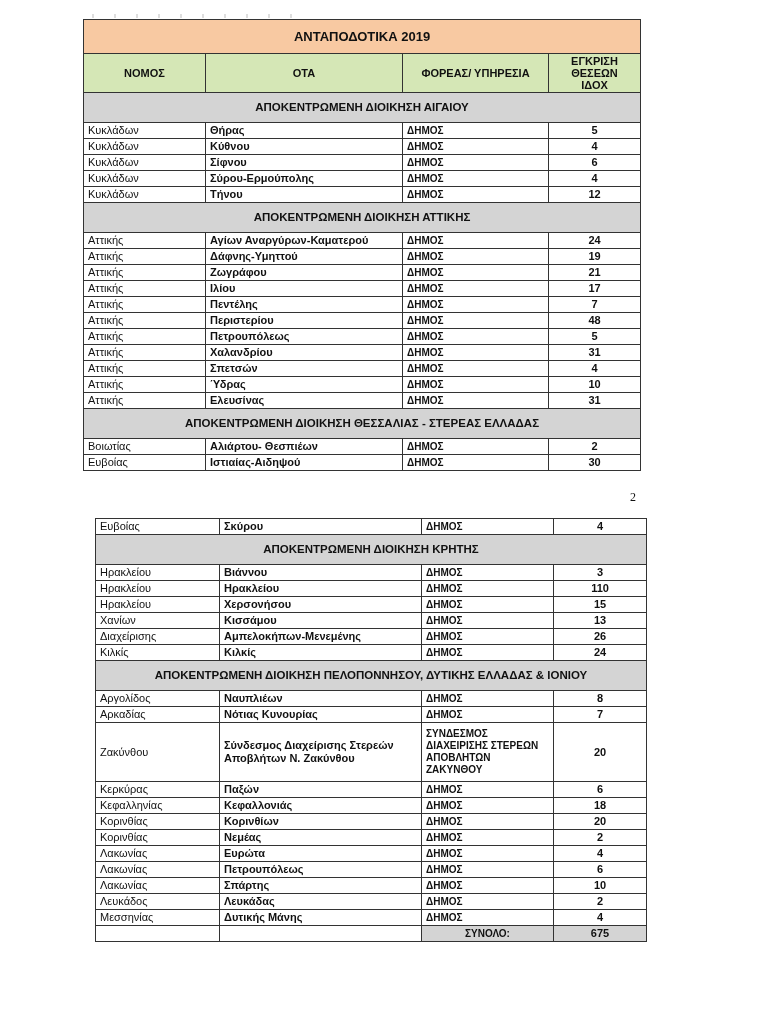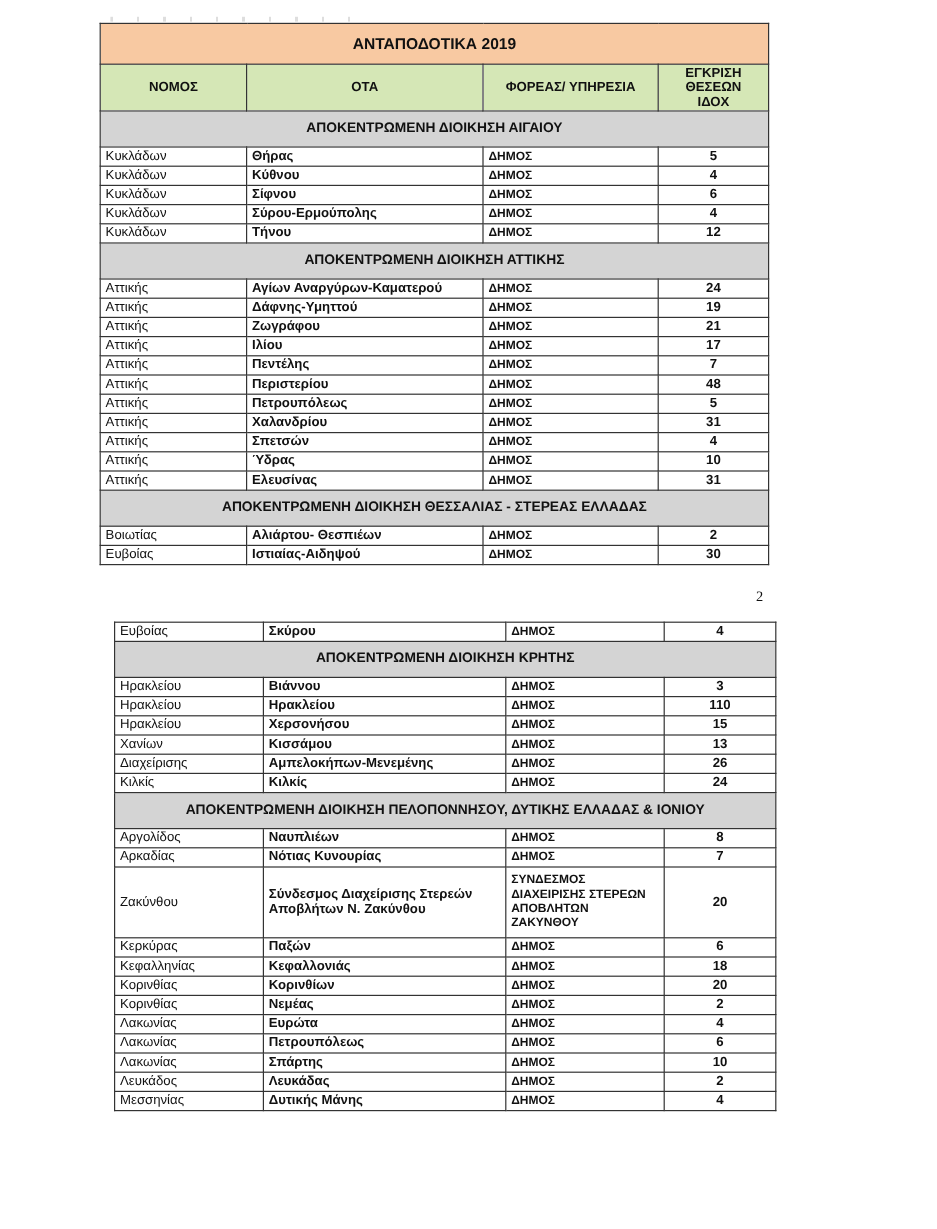--- a/index.html
+++ b/index.html
@@ -291,14 +291,20 @@
     <td class="c-ota" style="">Λευκάδας</td>
     <td class="c-foreas">ΔΗΜΟΣ</td>
     <td class="c-num">2</td>
   </tr>
       <tr class="data-row">
     <td class="c-nomos">Μεσσηνίας</td>
     <td class="c-ota" style="">Δυτικής Μάνης</td>
     <td class="c-foreas">ΔΗΜΟΣ</td>
     <td class="c-num">4</td>
   </tr>
+      <tr>
+  <td></td>
+  <td></td>
+  <td class="total-label">ΣΥΝΟΛΟ:</td>
+  <td class="total-val">675</td>
+</tr>
     </tbody>
 </table>
 
 </body></html>

